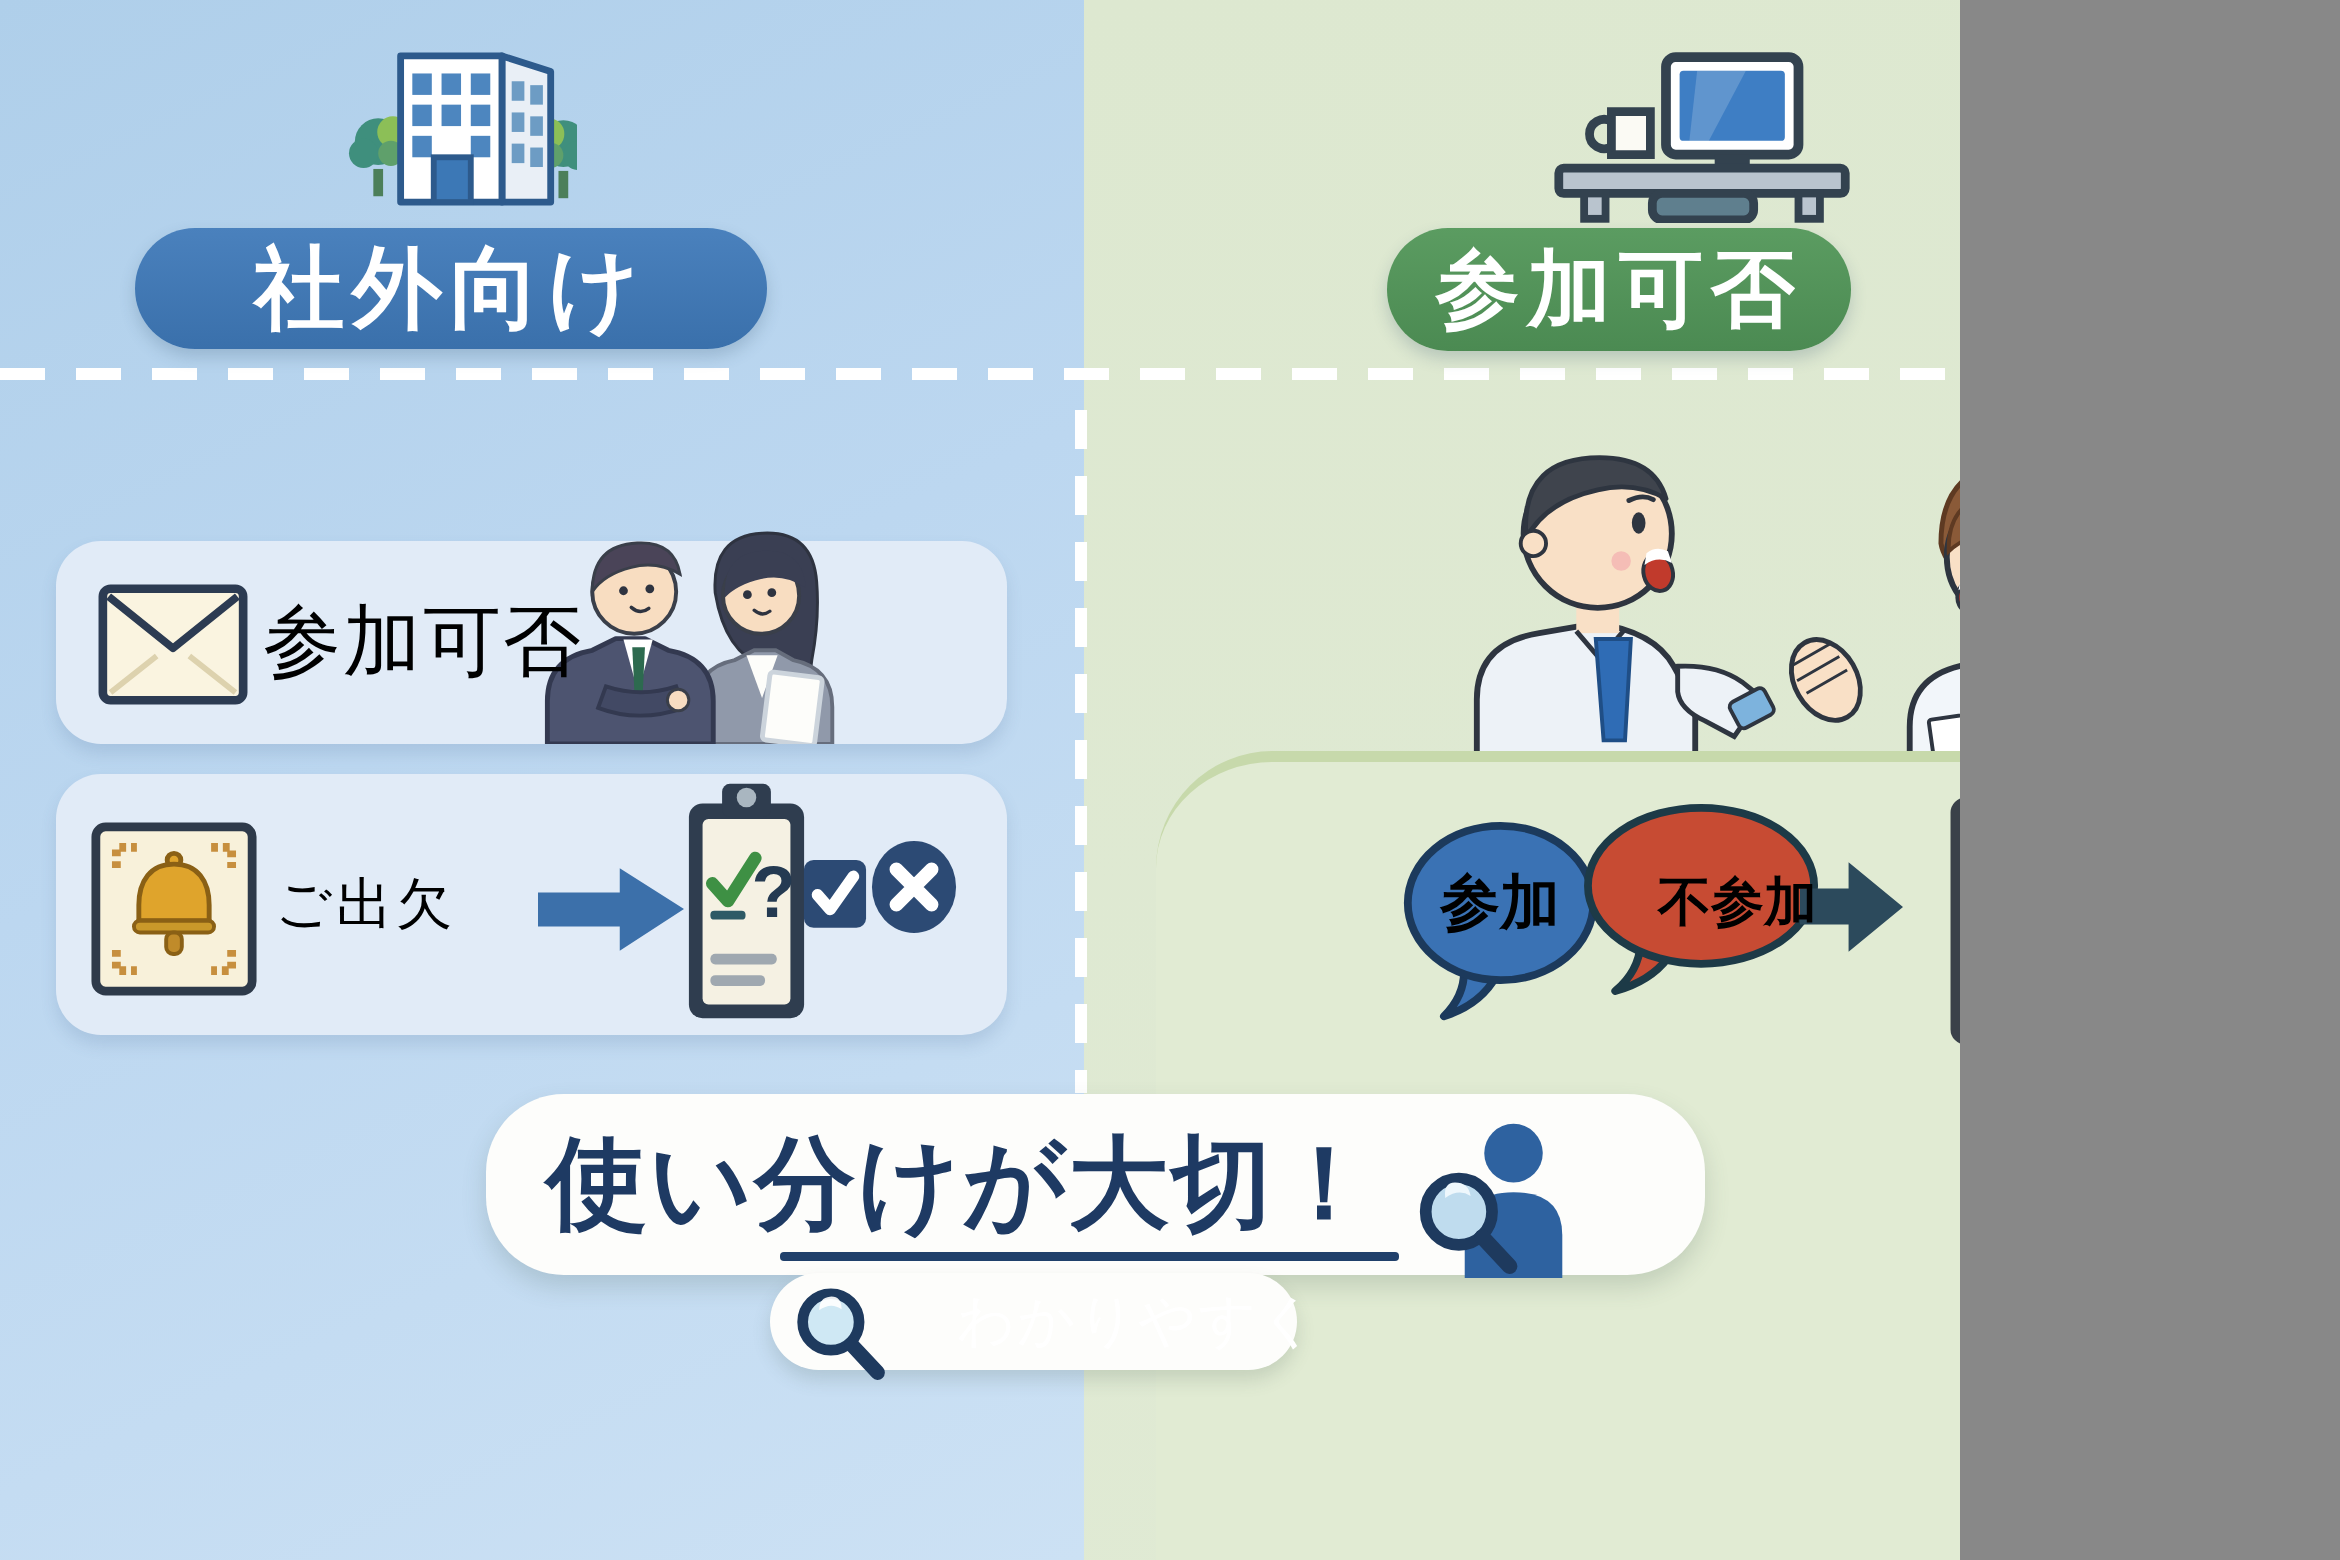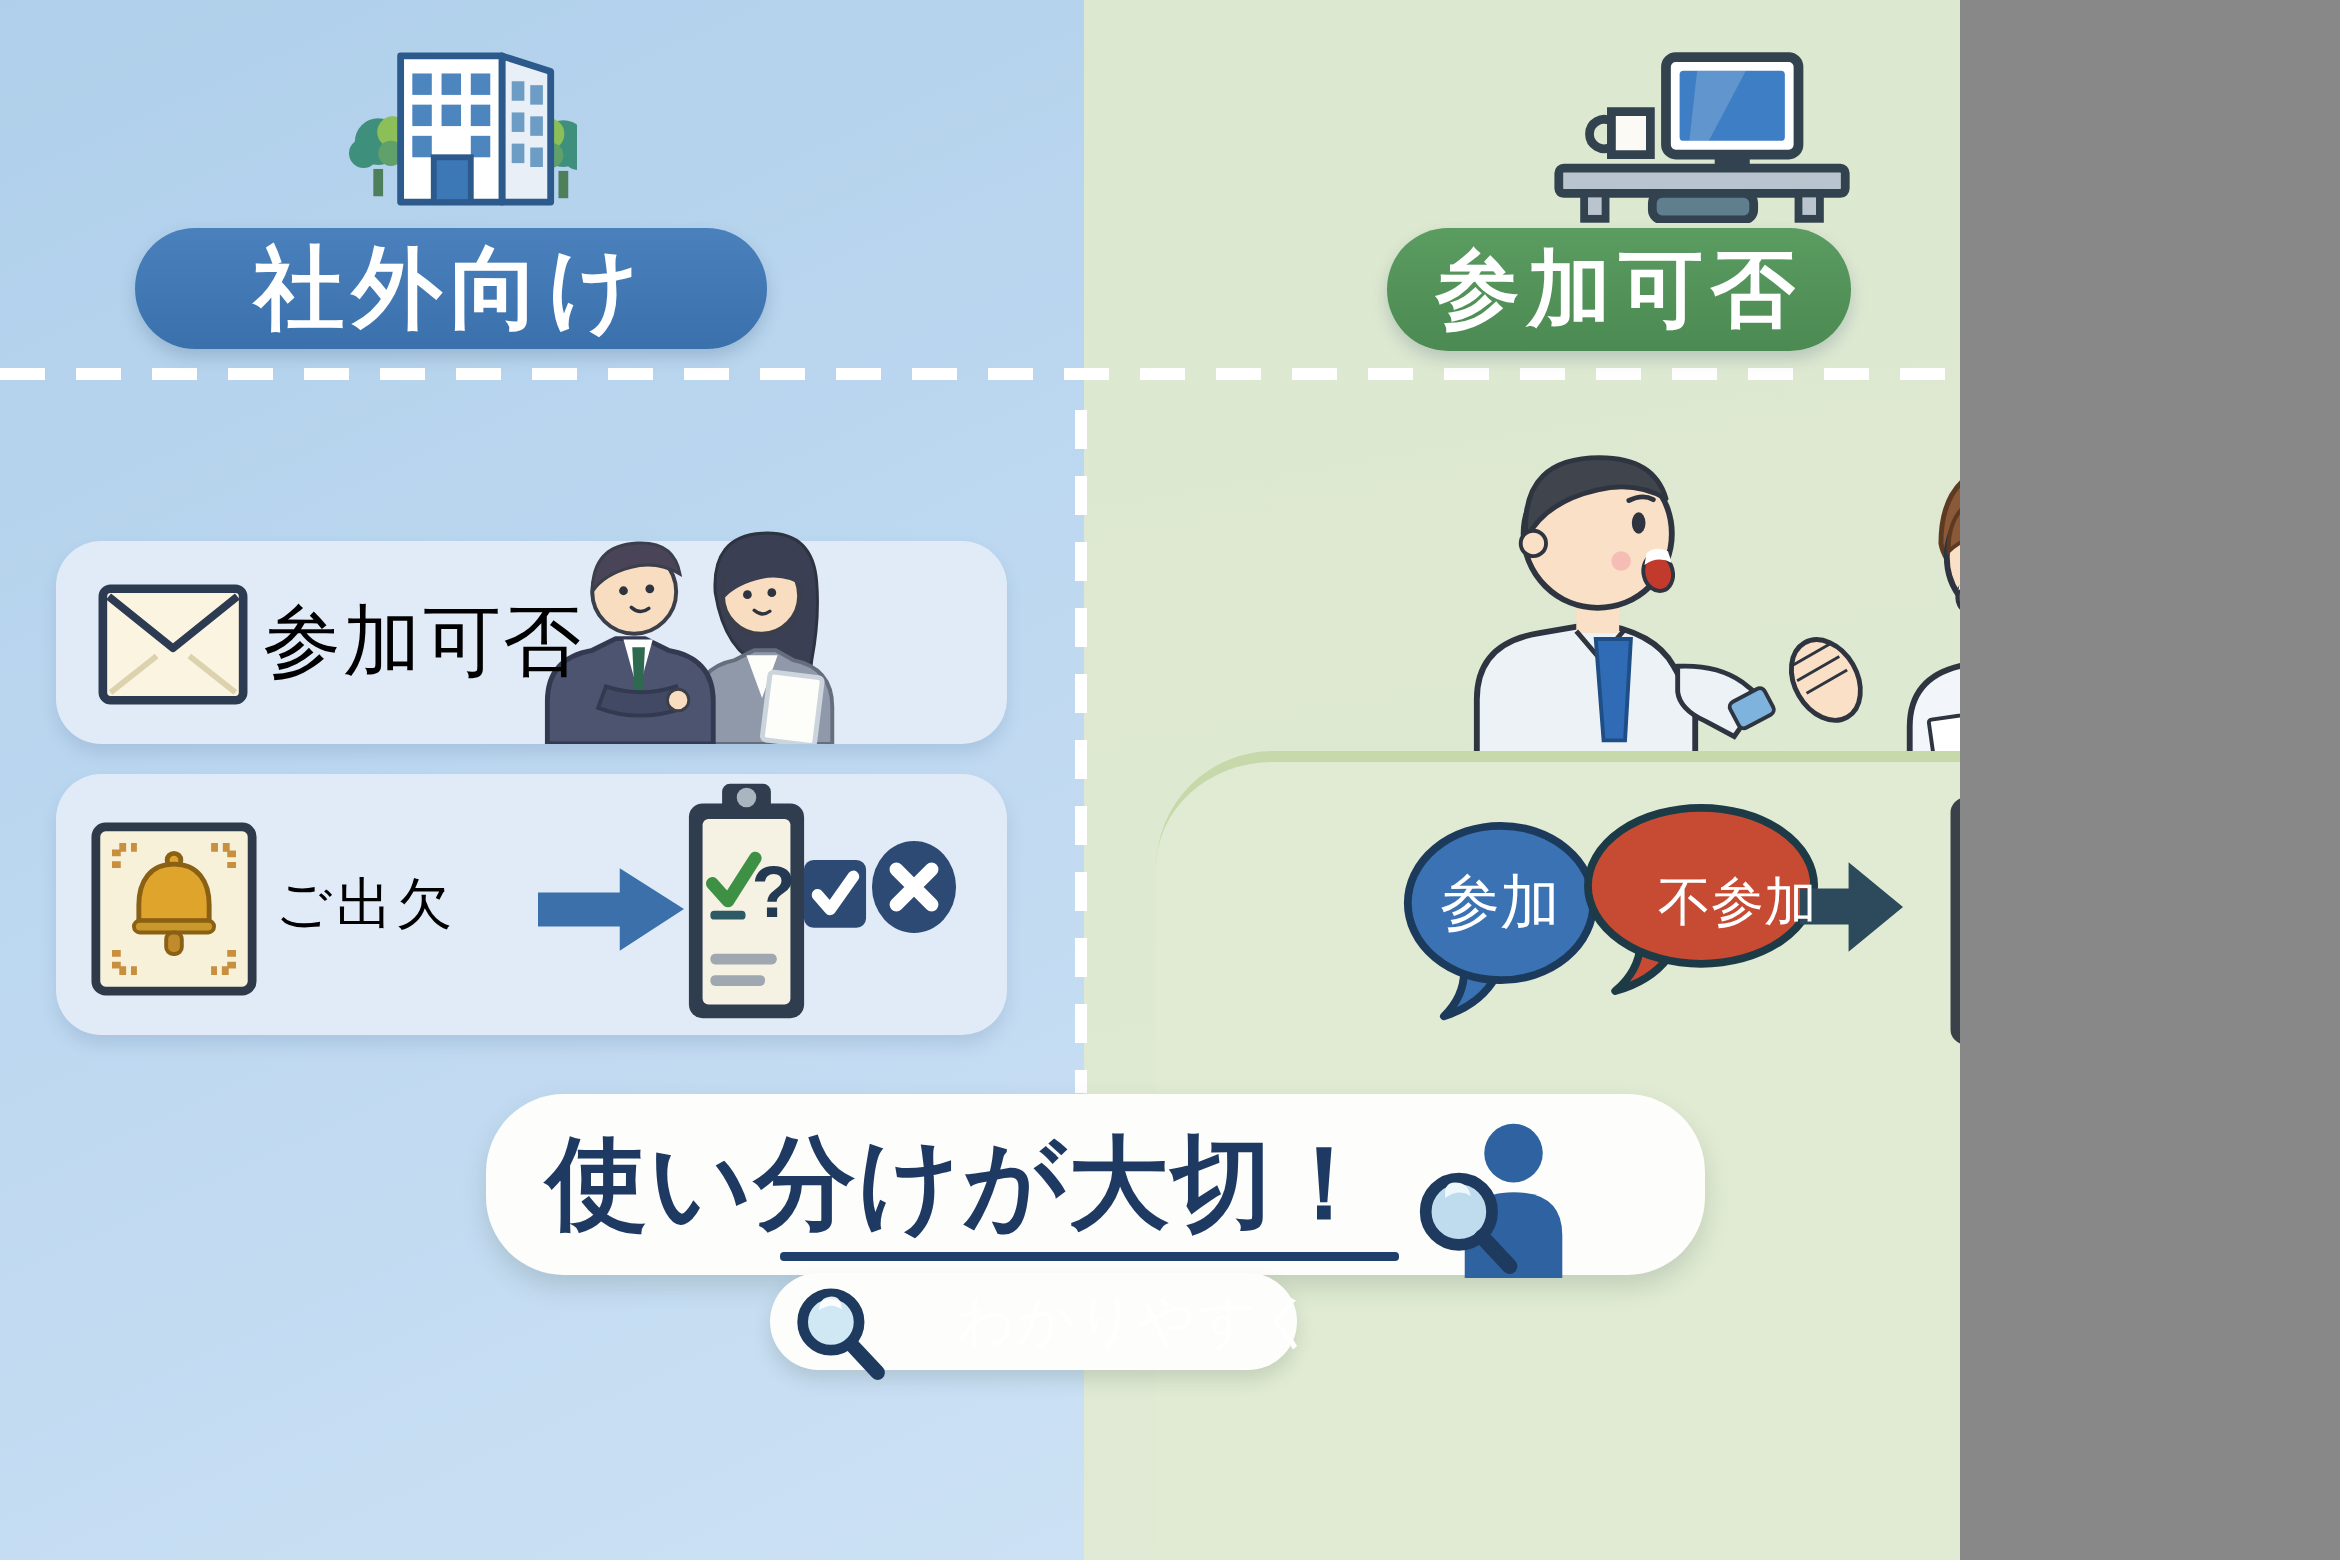--- a/index.html
+++ b/index.html
@@ -43,21 +43,21 @@
   .building-icon{left:348px;top:44px;width:229px;height:171px;z-index:2;}
   
   .desk-icon{left:1551px;top:49px;width:304px;height:174px;z-index:2;}
   .people-right{left:1389px;top:405px;width:786px;height:351px;z-index:2;}
   .panel{left:1156px;top:751px;width:1185px;height:809px;background:#e1ebd3;
          border-top:11.7px solid #c7d9ab;border-top-left-radius:117px;z-index:3;}
   .bubble-svg{z-index:4;}
   .bubble-join-svg{left:1399px;top:819px;width:211px;height:210px;}
   .bubble-decline-svg{left:1580px;top:800px;width:246px;height:195px;}
   .bubble-label{display:flex;align-items:center;justify-content:center;
-                color:#ffffff;font-weight:normal;z-index:5;}
+                color:#000000;font-weight:bold;z-index:5;}
   .bubble-join-label{left:1412px;top:864px;width:176px;height:78px;font-size:60px;}
   .bubble-decline-label{left:1640px;top:850px;width:195px;height:74px;font-size:53px;margin-top:16px;}
   .arrow2{left:1800px;top:862px;width:103px;height:90px;z-index:4;}
   .checklist-icon{left:1949px;top:796px;width:213px;height:250px;z-index:4;}
   
   .banner{left:486px;top:1094px;width:1219px;height:181px;border-radius:78px;
           background:#fdfdfb;box-shadow:0 11.7px 25px rgba(70,95,85,.20);z-index:6;}
   .banner-title{left:546px;top:1094px;height:181px;display:flex;align-items:center;
                 color:#1e3a63;font-weight:bold;font-size:101px;letter-spacing:2px;z-index:7;text-align:right;}
   .person-search-icon{left:1412px;top:1118px;width:164px;height:160px;z-index:7;}

